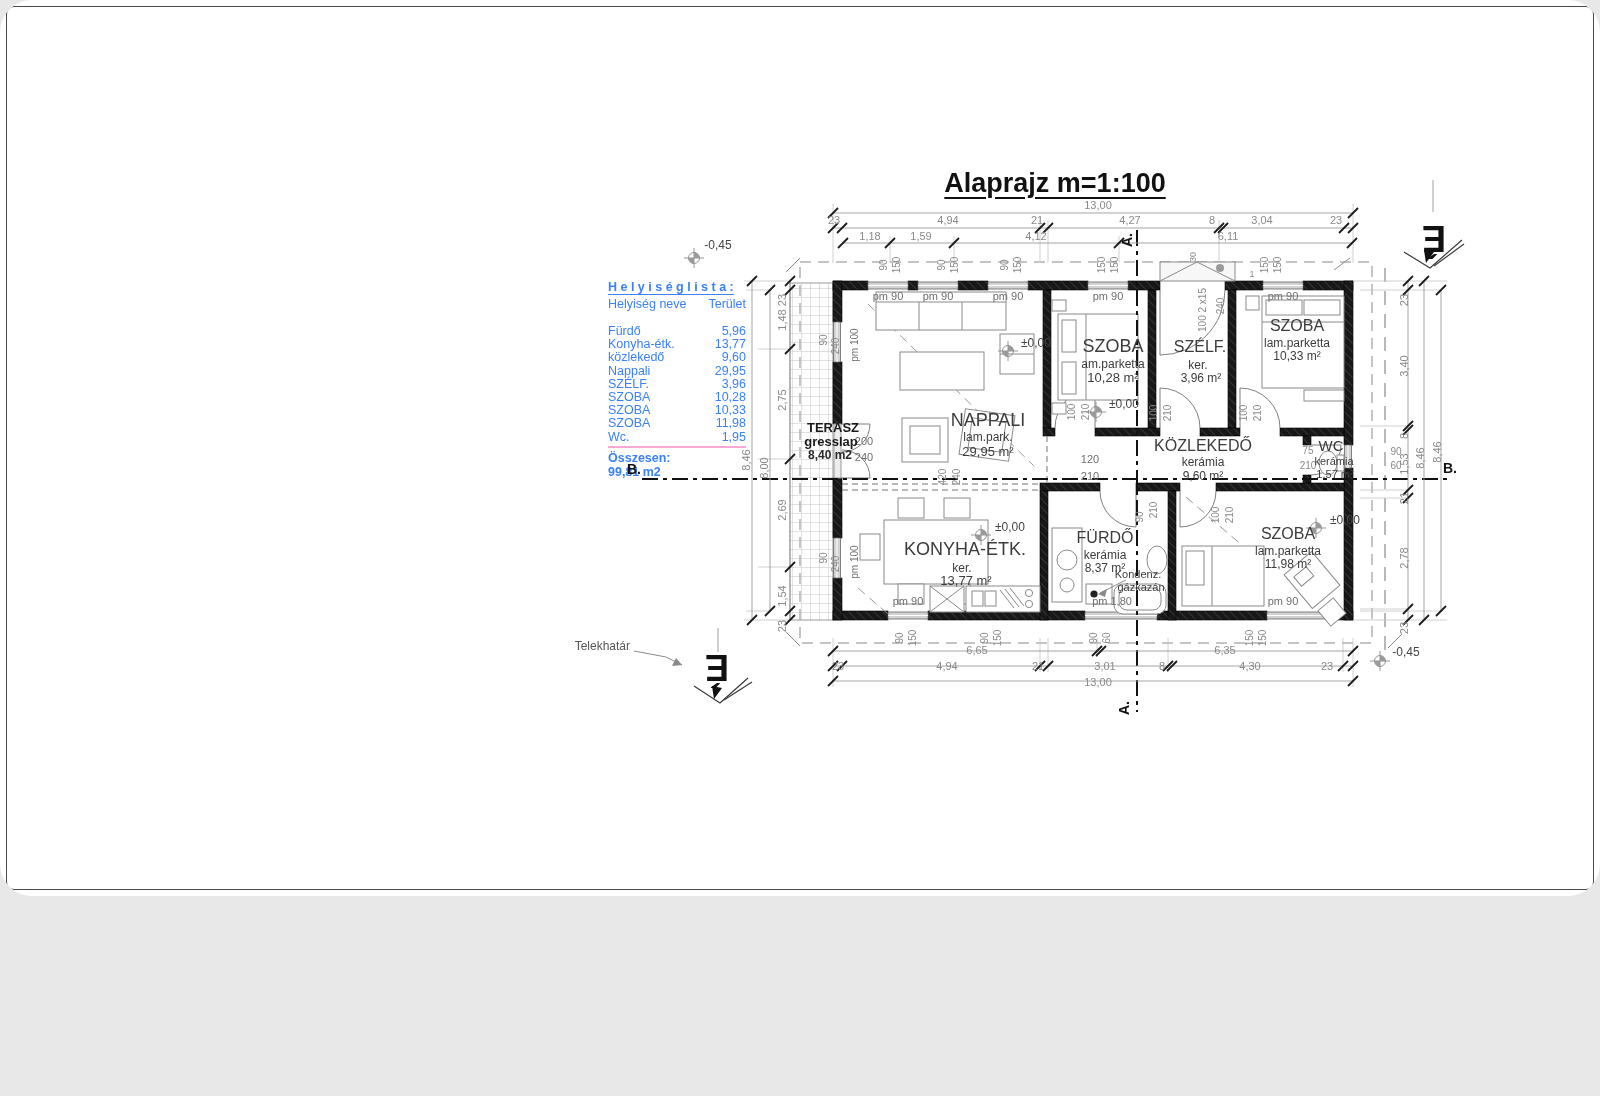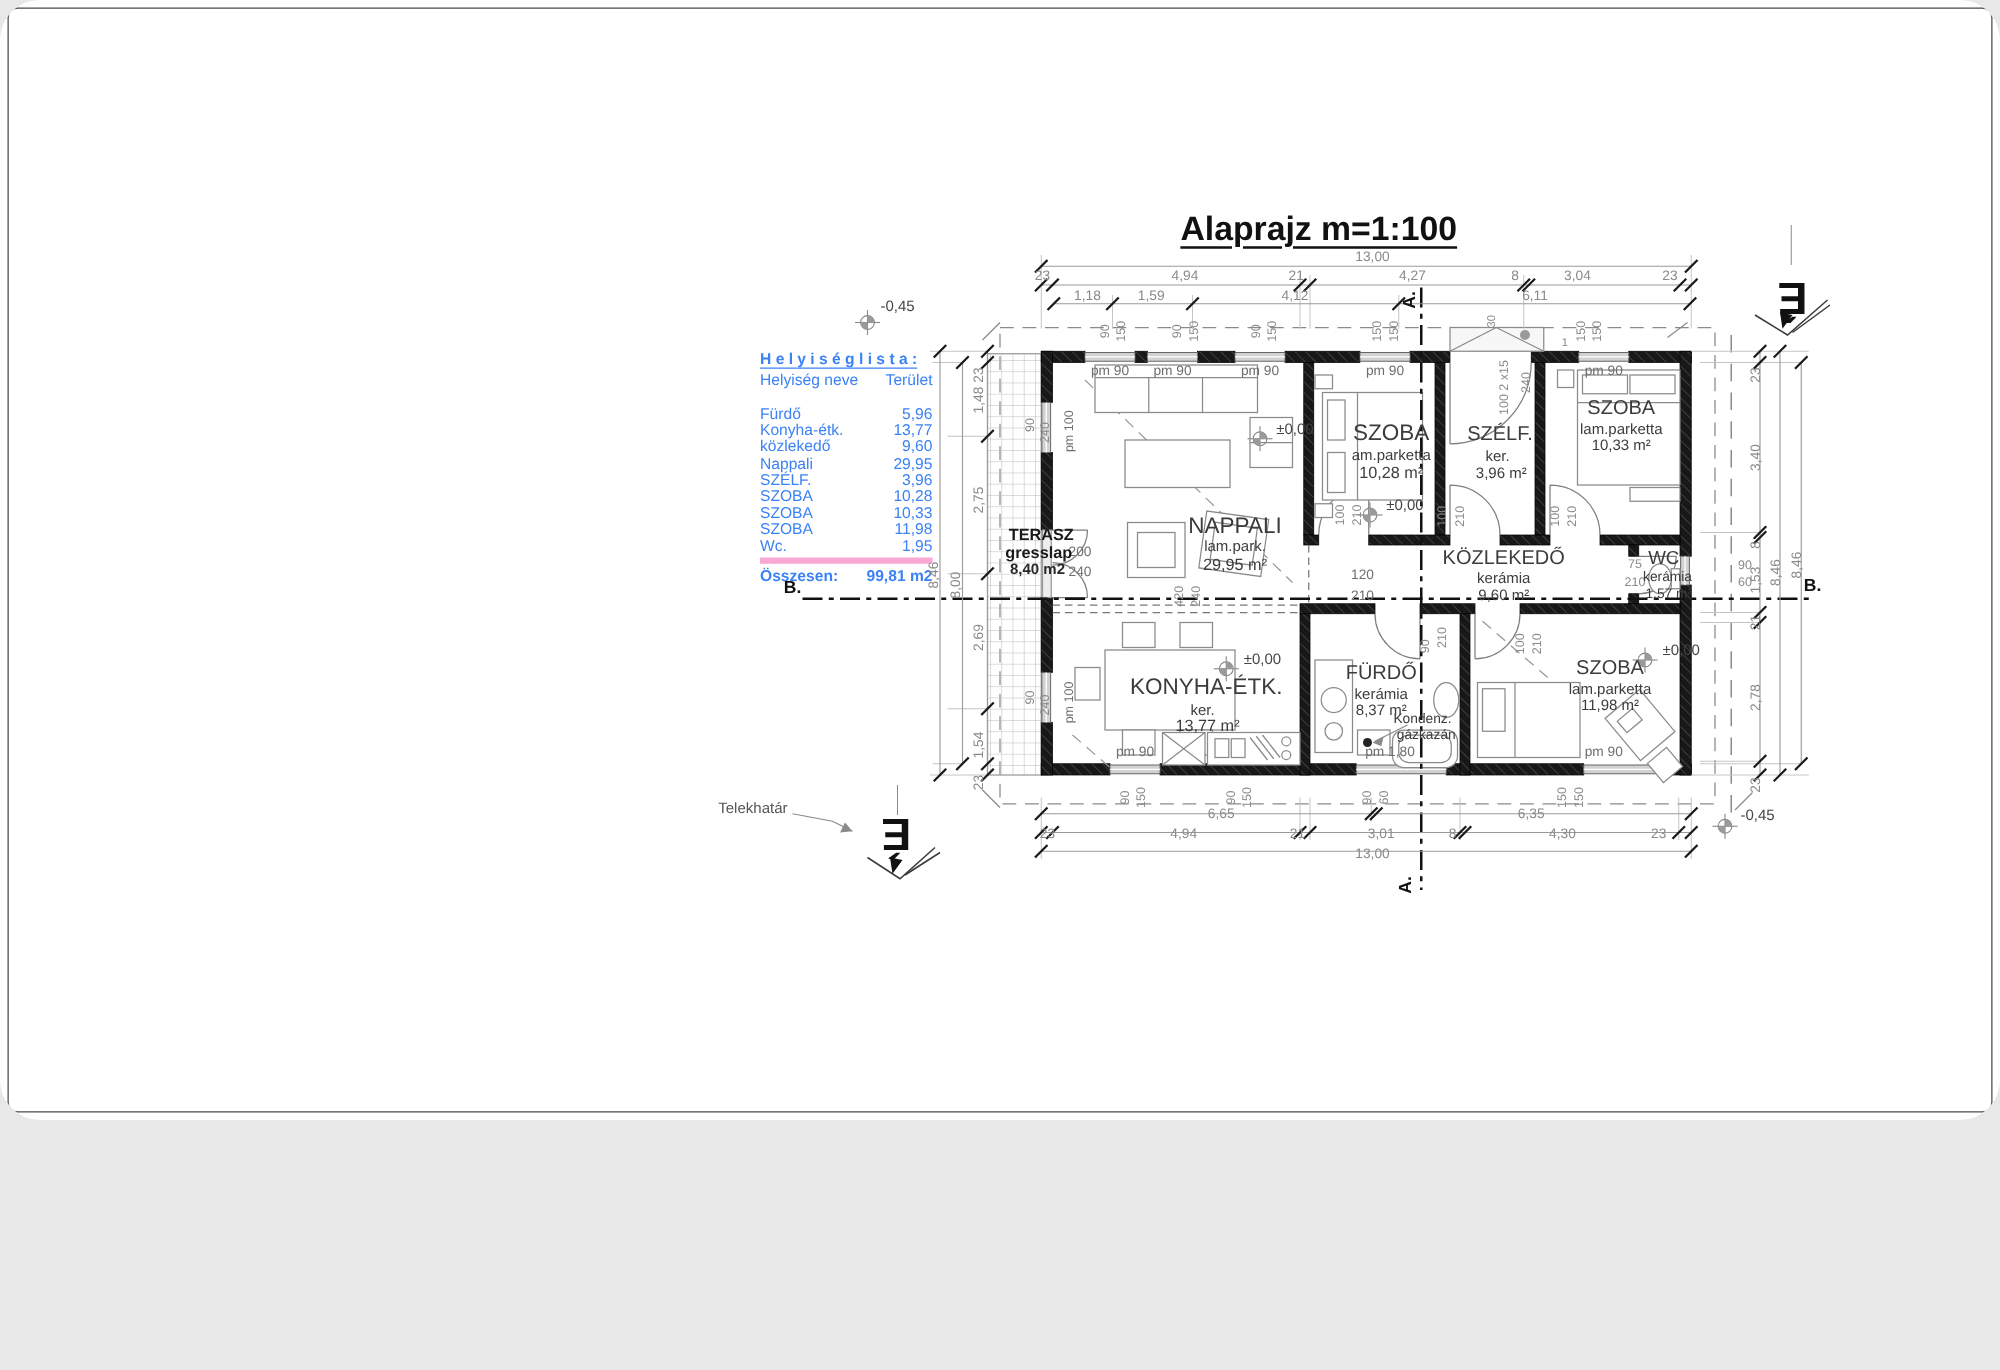--- a/index.html
+++ b/index.html
@@ -6,22 +6,22 @@
   .page{position:relative;width:1600px;height:896px;background:#ffffff;overflow:hidden;
         font-family:"Liberation Sans",sans-serif;border-radius:32px;}
   .frame{position:absolute;inset:6px;border:1.5px solid #4a4a4a;border-radius:8px;pointer-events:none;}
   .title{position:absolute;left:930px;top:168px;width:250px;text-align:center;
          font-size:27px;font-weight:bold;color:#111;
          text-decoration:underline;text-underline-offset:5px;}
   .roomlist{position:absolute;left:608px;top:280px;width:138px;font-size:12.5px;color:#3b82f6;}
   .rl-title{font-weight:bold;text-decoration:underline;text-underline-offset:3px;margin-bottom:3px;white-space:nowrap;}
   .rl-head{display:flex;justify-content:space-between;margin-bottom:14px;gap:21px;}
   .rl-row{display:flex;justify-content:space-between;line-height:13.2px;}
-  .rl-row.last{border-bottom:5px solid #f9a8d4;padding-bottom:2px;}
-  .rl-total{display:flex;justify-content:space-between;font-weight:bold;margin-top:3px;}
+  .rl-row.last{border-bottom:2px solid #f9a8d4;padding-bottom:2px;}
+  .rl-total{display:flex;justify-content:space-between;font-weight:bold;margin-top:3px;flex-direction:column;}
   svg{position:absolute;left:0;top:0;}
   svg text{font-family:"Liberation Sans",sans-serif;}
 </style>
 </head>
 <body>
 
 <div class="page">
   <div class="frame"></div>
 
   <div class="title">Alaprajz  m=1:100</div>

